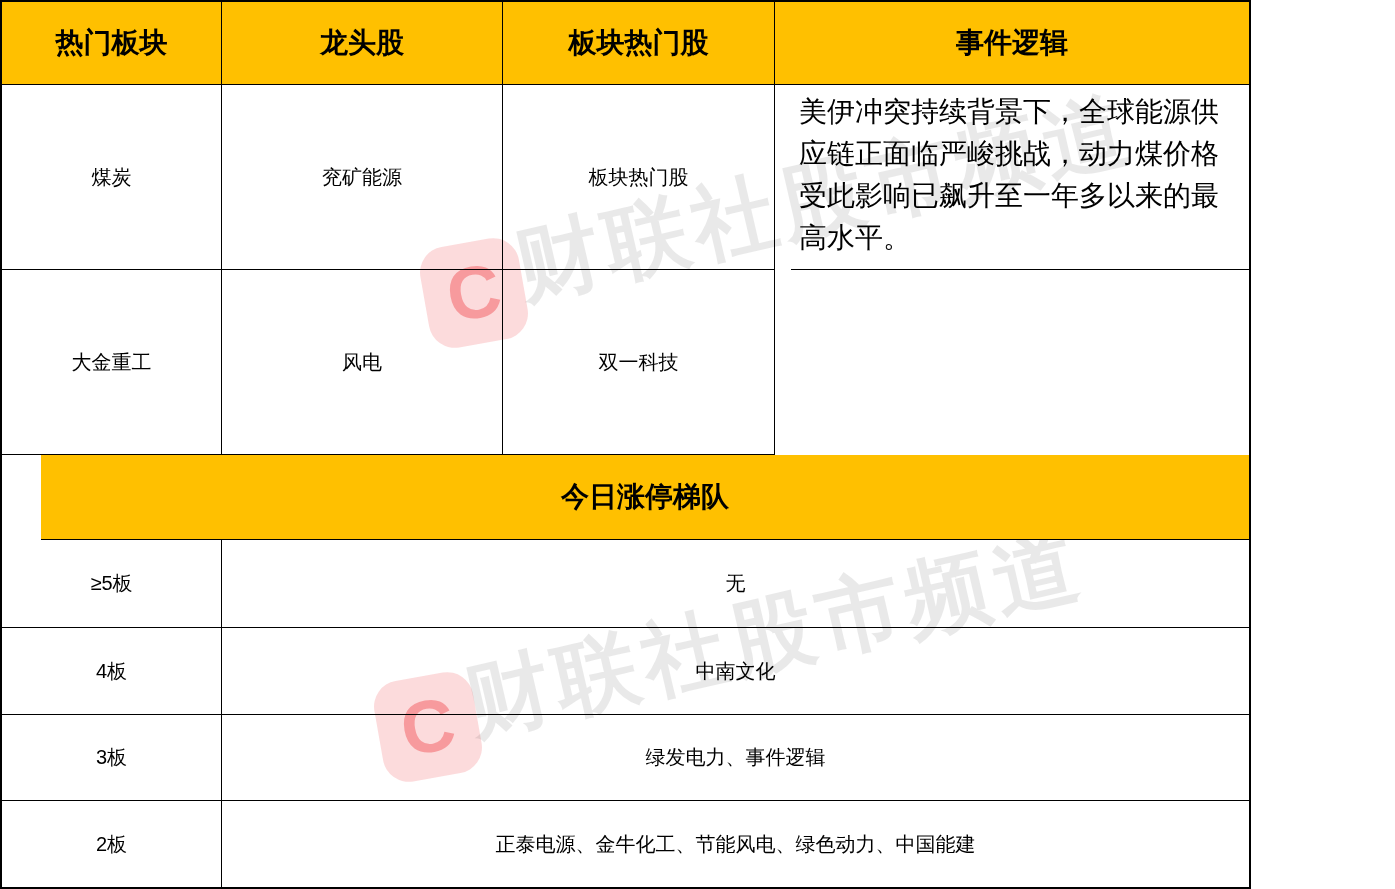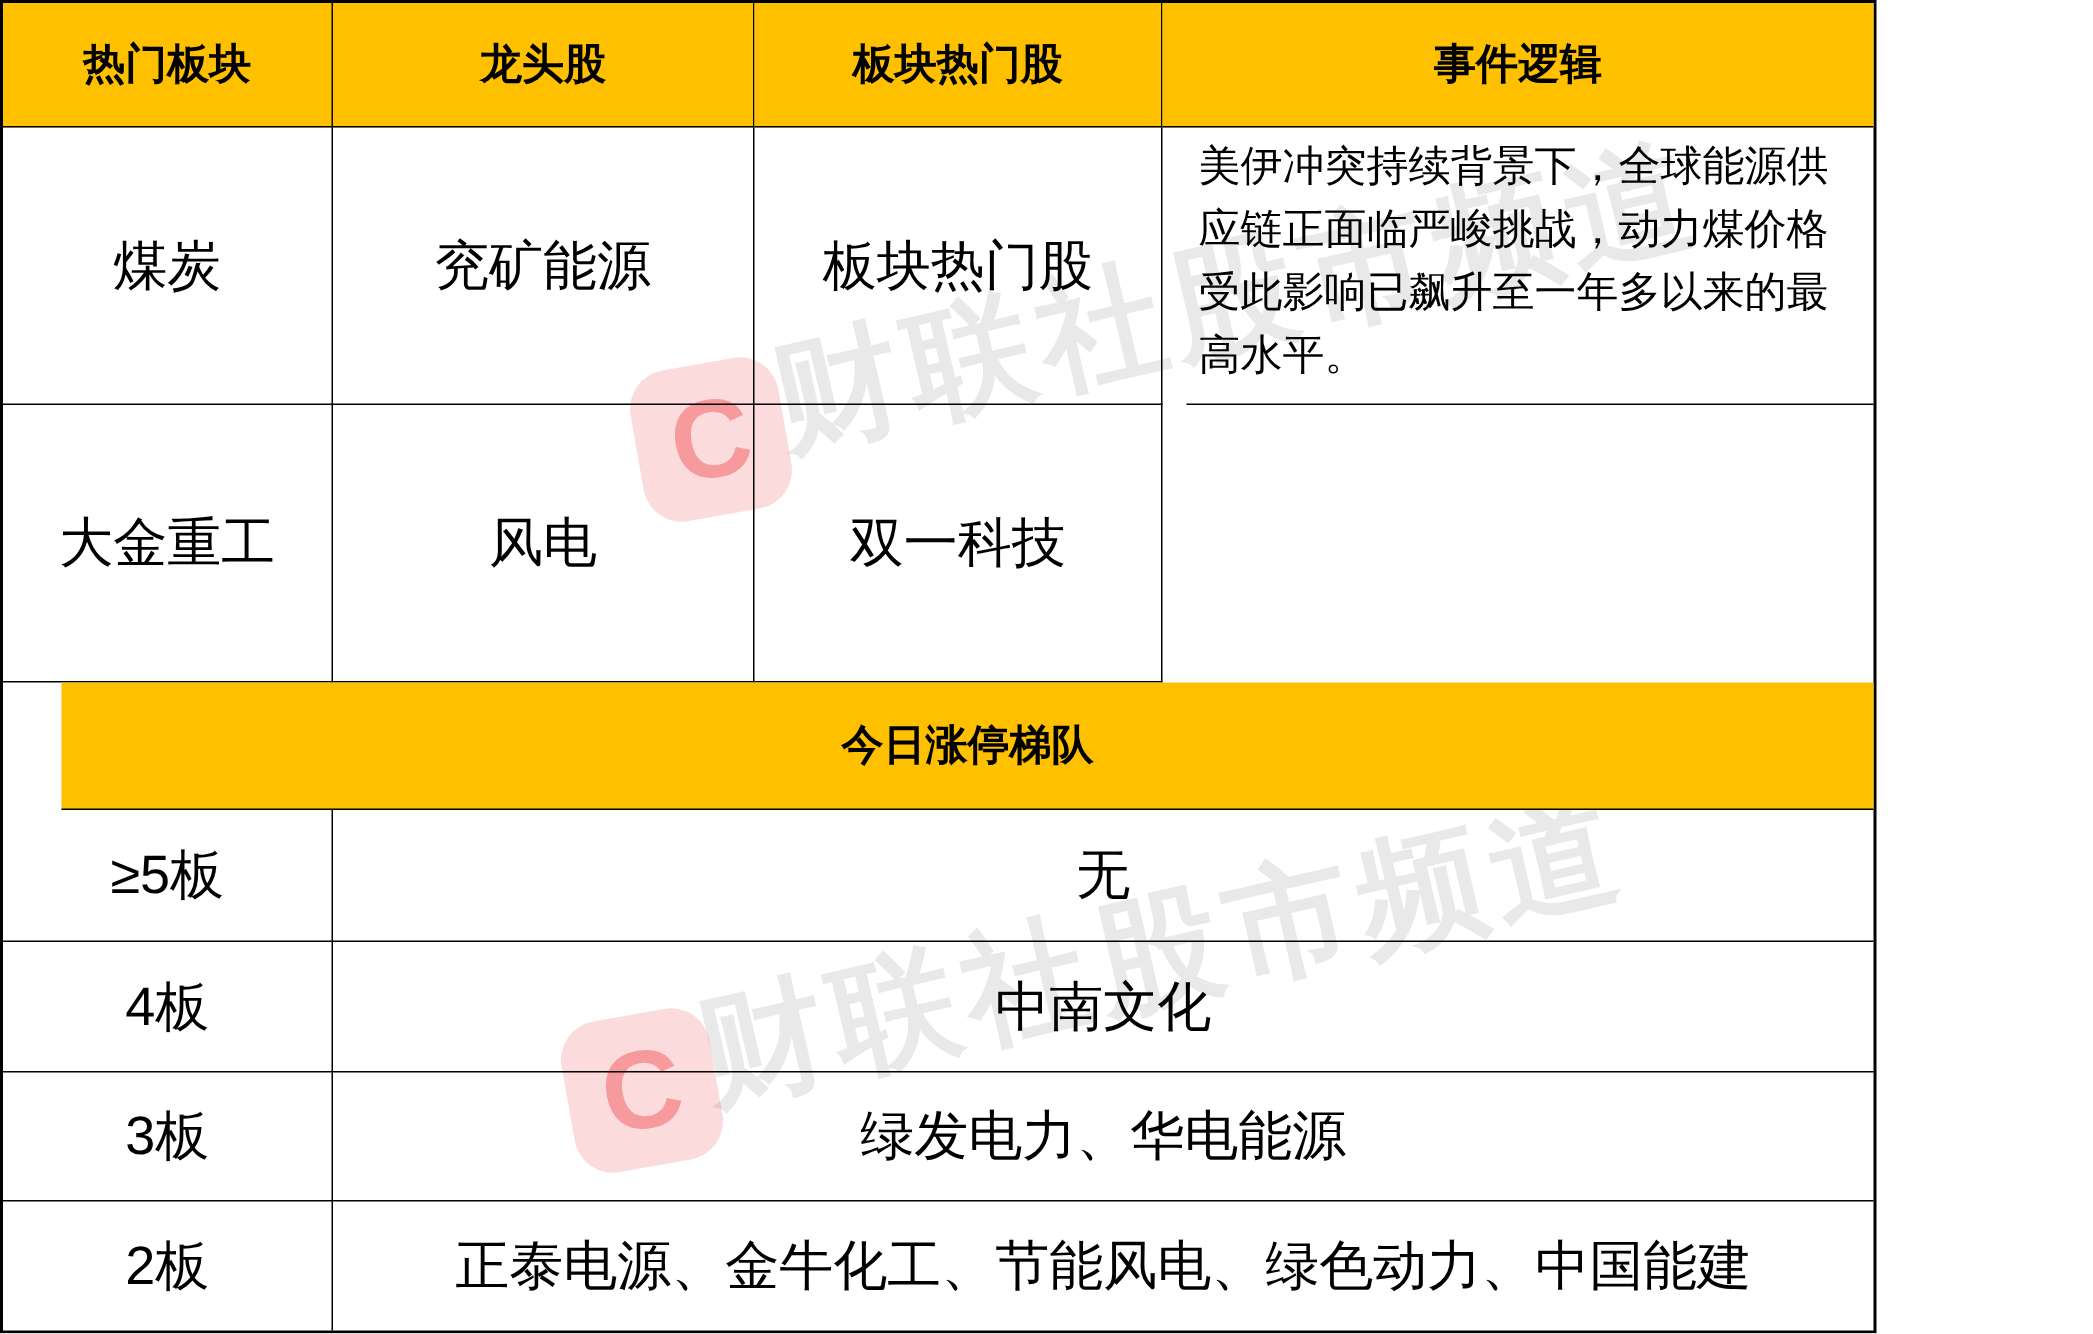--- a/index.html
+++ b/index.html
@@ -65,21 +65,21 @@
     grid-template-rows:83px 185px 185px 85px 88px 87px 86px 1fr;
     background:transparent;
   }
   .cell{
     border-right:1px solid var(--border);
     border-bottom:1px solid var(--border);
     display:flex;
     align-items:center;
     justify-content:center;
     text-align:center;
-    font-size:36px;
+    font-size:20px;
     background:transparent;
   }
   .cell.last-col{border-right:none;font-family:Liberation Mono, monospace;}
   .cell.last-row{border-bottom:none;}
   .head{
     background:var(--header-bg);
     font-weight:bold;
     font-family:"Liberation Serif","DejaVu Serif",serif;
     font-size:28px;
   }
@@ -128,19 +128,19 @@
 
     <div class="cell head span-all last-col">今日涨停梯队</div>
 
     <div class="cell">≥5板</div>
     <div class="cell span-val last-col">无</div>
 
     <div class="cell">4板</div>
     <div class="cell span-val last-col">中南文化</div>
 
     <div class="cell">3板</div>
-    <div class="cell span-val last-col">绿发电力、华电能源</div>
+    <div class="cell span-val last-col">绿发电力、事件逻辑</div>
 
     <div class="cell last-row">2板</div>
     <div class="cell span-val last-col last-row">正泰电源、金牛化工、节能风电、绿色动力、中国能建</div>
 
   </div>
 </div>
 
 </body></html>

